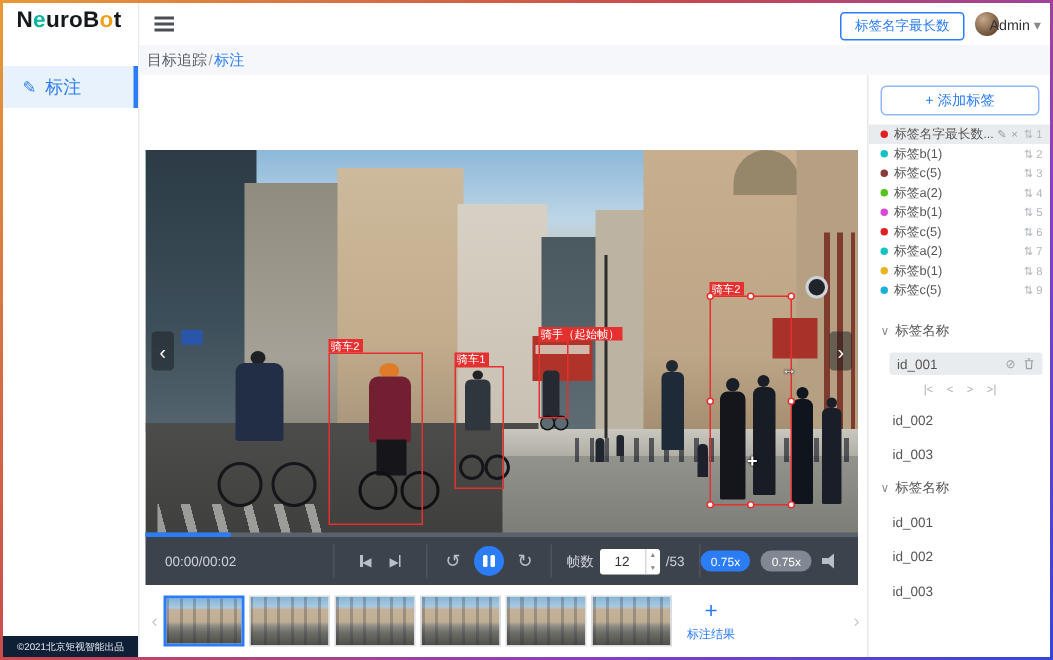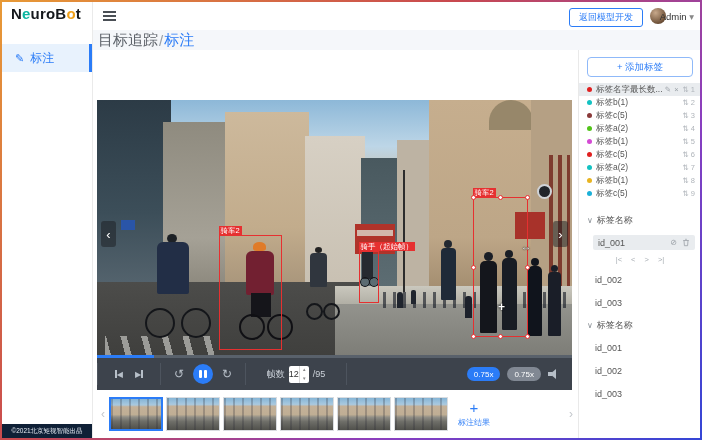--- a/index.html
+++ b/index.html
@@ -12,21 +12,21 @@
   .side-footer{position:absolute;left:0;bottom:0;width:90px;height:14px;background:#0f2036;color:#e3e9f1;font-size:6.5px;display:flex;align-items:center;justify-content:center;}
   
   .header{position:absolute;left:91px;top:0;right:0;height:28px;background:#fff;}
   .burger{position:absolute;left:10px;top:9px;width:13px;height:10px;cursor:pointer;}
   .burger i{display:block;height:1.5px;background:#4a4f55;margin-bottom:2.5px;}
   .back-btn{position:absolute;right:57px;top:6px;height:17px;padding:0 9px;border:1px solid #2b7cf7;border-radius:3px;color:#2b7cf7;font-size:9px;display:flex;align-items:center;background:#fff;cursor:pointer;}
   .avatar{position:absolute;right:34px;top:6px;width:16px;height:16px;border-radius:50%;background:radial-gradient(circle at 35% 30%,#c7a88b,#6e5138 70%,#3c2c1e);}
   .user{position:absolute;right:6px;top:9px;font-size:9.5px;color:#333;}
   .user b{color:#888;font-weight:normal;}
   
-  .crumbbar{position:absolute;left:91px;top:28px;right:0;height:20px;background:#f5f7fa;display:flex;align-items:center;padding-left:5px;font-size:15px;}
+  .crumbbar{position:absolute;left:91px;top:28px;right:0;height:20px;background:#f5f7fa;display:flex;align-items:center;padding-left:5px;font-size:10px;}
   .crumbbar .c1{color:#5a5f66;} .crumbbar .sep{color:#9aa0a6;margin:0 1px;} .crumbbar .c2{color:#2b7cf7;cursor:pointer;}
   
   .toolbar{position:absolute;left:91px;top:48px;width:485px;height:28px;border-bottom:1px solid #f2f2f2;}
   .bbox-ic{position:absolute;left:18px;top:7px;width:12px;height:12px;border:1.5px solid #2b7cf7;border-radius:2px;cursor:pointer;}
   .bbox-ic i{position:absolute;width:3px;height:3px;background:#fff;border:1px solid #2b7cf7;}
   .bbox-ic i.tl{left:-3px;top:-3px;} .bbox-ic i.tr{right:-3px;top:-3px;} .bbox-ic i.bl{left:-3px;bottom:-3px;} .bbox-ic i.br{right:-3px;bottom:-3px;}
   .switch{position:absolute;left:353px;top:8px;width:22px;height:12px;border-radius:6px;background:#c3cad2;cursor:pointer;}
   .switch i{position:absolute;left:1px;top:1px;width:10px;height:10px;border-radius:50%;background:#fff;box-shadow:0 0 2px rgba(0,0,0,.3);}
   .show-lab{position:absolute;left:381px;top:9px;font-size:9.5px;color:#666;}
   .save-btn{position:absolute;left:420px;top:4px;width:48px;height:20px;background:#2b7cf7;color:#fff;font-size:10px;border:none;border-radius:3px;display:flex;align-items:center;justify-content:center;cursor:pointer;}
@@ -56,21 +56,21 @@
   .csec{display:flex;align-items:center;height:100%;}
   .time{width:128px;padding-left:13px;font-size:9px;color:#cdd3da;box-sizing:border-box;}
   .steps{width:62px;justify-content:center;gap:12px;}
   .stepic{display:flex;align-items:center;color:#b7bfc8;font-size:8px;cursor:pointer;}
   .stepic .bar{width:1.5px;height:8px;background:#b7bfc8;}
   .playsec{width:84px;justify-content:center;gap:9px;}
   .rot{color:#b7bfc8;font-size:12px;line-height:12px;cursor:pointer;}
   .pause-btn{width:20px;height:20px;border-radius:50%;background:#2b7cf7;display:flex;align-items:center;justify-content:center;gap:2.5px;cursor:pointer;}
   .pause-btn i{width:2.5px;height:8px;background:#fff;border-radius:1px;}
   .framesec{width:100px;justify-content:center;gap:4px;font-size:9px;color:#cdd3da;}
-  .finput{display:flex;width:20px;height:17px;background:#fff;border-radius:2px;overflow:hidden;}
+  .finput{display:flex;width:40px;height:17px;background:#fff;border-radius:2px;overflow:hidden;}
   .finput b{flex:1;font-weight:normal;color:#333;font-size:9px;display:flex;align-items:center;justify-content:center;}
   .spin{width:9px;border-left:1px solid #d8d8d8;display:flex;flex-direction:column;}
   .spin span{flex:1;font-size:4.5px;color:#888;display:flex;align-items:center;justify-content:center;cursor:pointer;}
   .speedsec{flex:1;justify-content:flex-end;gap:7px;padding-right:12px;}
   .pill{height:14px;padding:0 7px;border-radius:7px;font-size:8px;color:#fff;display:flex;align-items:center;cursor:pointer;}
   .pill.on{background:#2b7cf7;} .pill.off{background:#818893;}
   .vol{position:relative;width:12px;height:10px;cursor:pointer;}
   .vol .bx{position:absolute;left:0;top:3px;width:4px;height:4px;background:#b7bfc8;}
   .vol .tri{position:absolute;left:2px;top:0;width:0;height:0;border:5px solid transparent;border-right:6px solid #b7bfc8;border-left:0;}
   
@@ -118,21 +118,21 @@
     </div>
     <div class="side-footer">©2021北京矩视智能出品</div>
   </div>
 
   <div class="header">
     <div class="burger">
           <i></i>
           <i></i>
           <i></i>
         </div>
-    <div class="back-btn">返回模型开发</div>
+    <div class="back-btn">标签名字最长数</div>
     <div class="avatar"></div>
     <div class="user"><span>Admin</span> <b>▾</b></div>
   </div>
 
   <div class="crumbbar">
     <span class="c1">目标追踪</span>
     <span class="sep">/</span>
     <span class="c2">标注</span>
   </div>
 
@@ -195,21 +195,24 @@
       <div style="left:431px;top:166px;width:14px;height:70px;background:#10141c;border-radius:5px 5px 1px 1px;"></div>
       <div style="left:454px;top:165px;width:7px;height:7px;border-radius:50%;background:#1a1e28;"></div>
       <div style="left:451px;top:172px;width:13px;height:64px;background:#1a1e28;border-radius:4px 4px 1px 1px;"></div>
       <div style="left:368px;top:196px;width:7px;height:22px;background:#1c212b;border-radius:3px 3px 0 0;"></div>
       <div style="left:300px;top:192px;width:6px;height:16px;background:#20252e;border-radius:3px 3px 0 0;"></div>
       <div style="left:314px;top:190px;width:5px;height:14px;background:#20252e;border-radius:2px 2px 0 0;"></div>
 
       <div class="annbox" style="left: 122px; top: 135px; width: 63px; height: 115px; border-color: rgb(230, 48, 48);">
         <span class="tag" style="background-color: rgb(230, 48, 48);">骑车2</span>
       </div>
-      <div class="annbox" style="left: 262px; top: 151px; width: 20px; height: 52px; border-color: rgb(230, 48, 48); text-align: right;">
+      <div class="annbox" style="left: 206px; top: 144px; width: 33px; height: 82px; border-color: rgb(230, 48, 48);">
+        <span class="tag" style="background-color: rgb(230, 48, 48);">骑车1</span>
+      </div>
+      <div class="annbox" style="left: 262px; top: 127px; width: 20px; height: 52px; border-color: rgb(230, 48, 48); text-align: right;">
         <span class="tag" style="background-color: rgb(230, 48, 48);">骑手（起始帧）</span>
       </div>
       <div class="annbox" style="left: 376px; top: 97px; width: 55px; height: 140px; border-color: rgb(230, 48, 48);">
         <span class="tag" style="background-color: rgb(230, 48, 48);">骑车2</span>
         <i class="h tl"></i>
             <i class="h tc"></i>
             <i class="h tr"></i>
         <i class="h ml"></i>
             <i class="h mr"></i>
         <i class="h bl"></i>
@@ -220,20 +223,21 @@
       <div class="cursor-glyph" style="left:424px;top:141px;font-size:10px;">↔</div>
 
       <div class="navchev" style="left:4px;top:121px;">‹</div>
       <div class="navchev" style="left:456px;top:121px;">›</div>
     </div>
 
     <div class="controls">
       <div class="progress">
             <i id="progress-fill" style="width: 12%;"></i>
           </div>
+      <div class="csec time">00:00/00:02</div>
       <div class="cdiv"></div>
       <div class="csec steps">
         <span class="stepic">
               <span class="bar"></span>
               <span>◀</span>
             </span>
         <span class="stepic">
               <span>▶</span>
               <span class="bar"></span>
             </span>
@@ -250,21 +254,21 @@
       <div class="cdiv"></div>
       <div class="csec framesec">
         <span>帧数</span>
         <span class="finput">
           <b>12</b>
           <span class="spin">
             <span>▲</span>
             <span>▼</span>
           </span>
         </span>
-        <span>/95</span>
+        <span>/53</span>
       </div>
       <div class="cdiv"></div>
       <div class="csec speedsec">
         <span class="pill on">0.75x</span>
         <span class="pill off">0.75x</span>
         <span class="vol">
               <span class="bx"></span>
               <span class="tri"></span>
             </span>
       </div>

